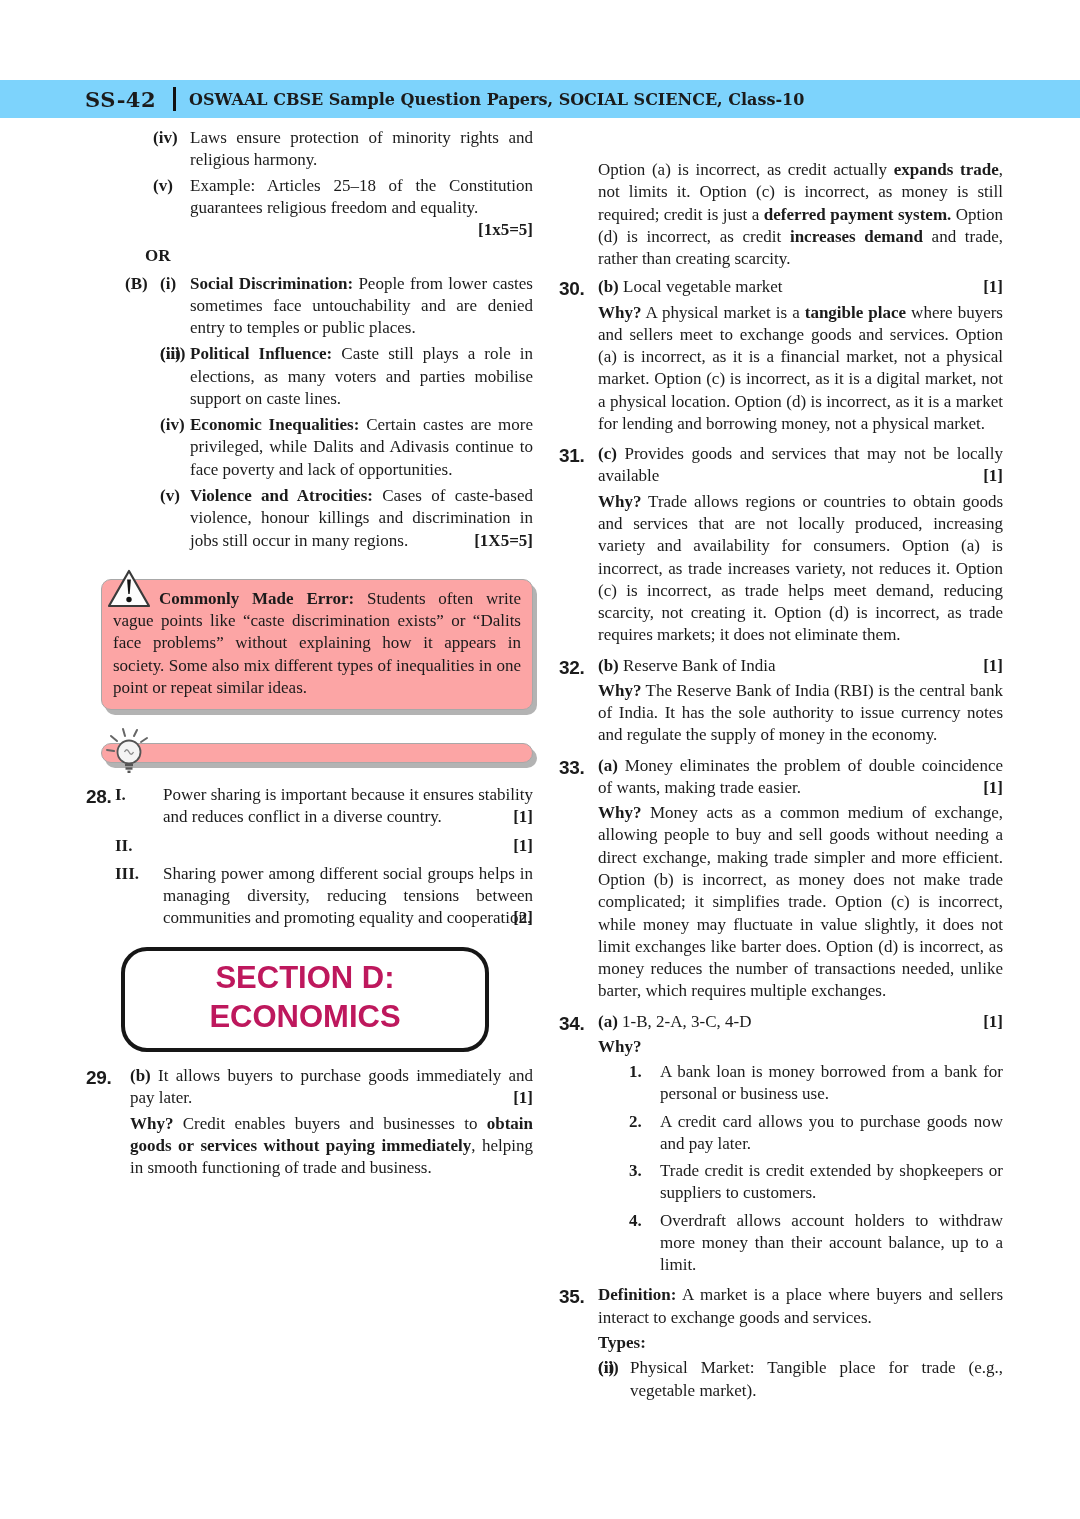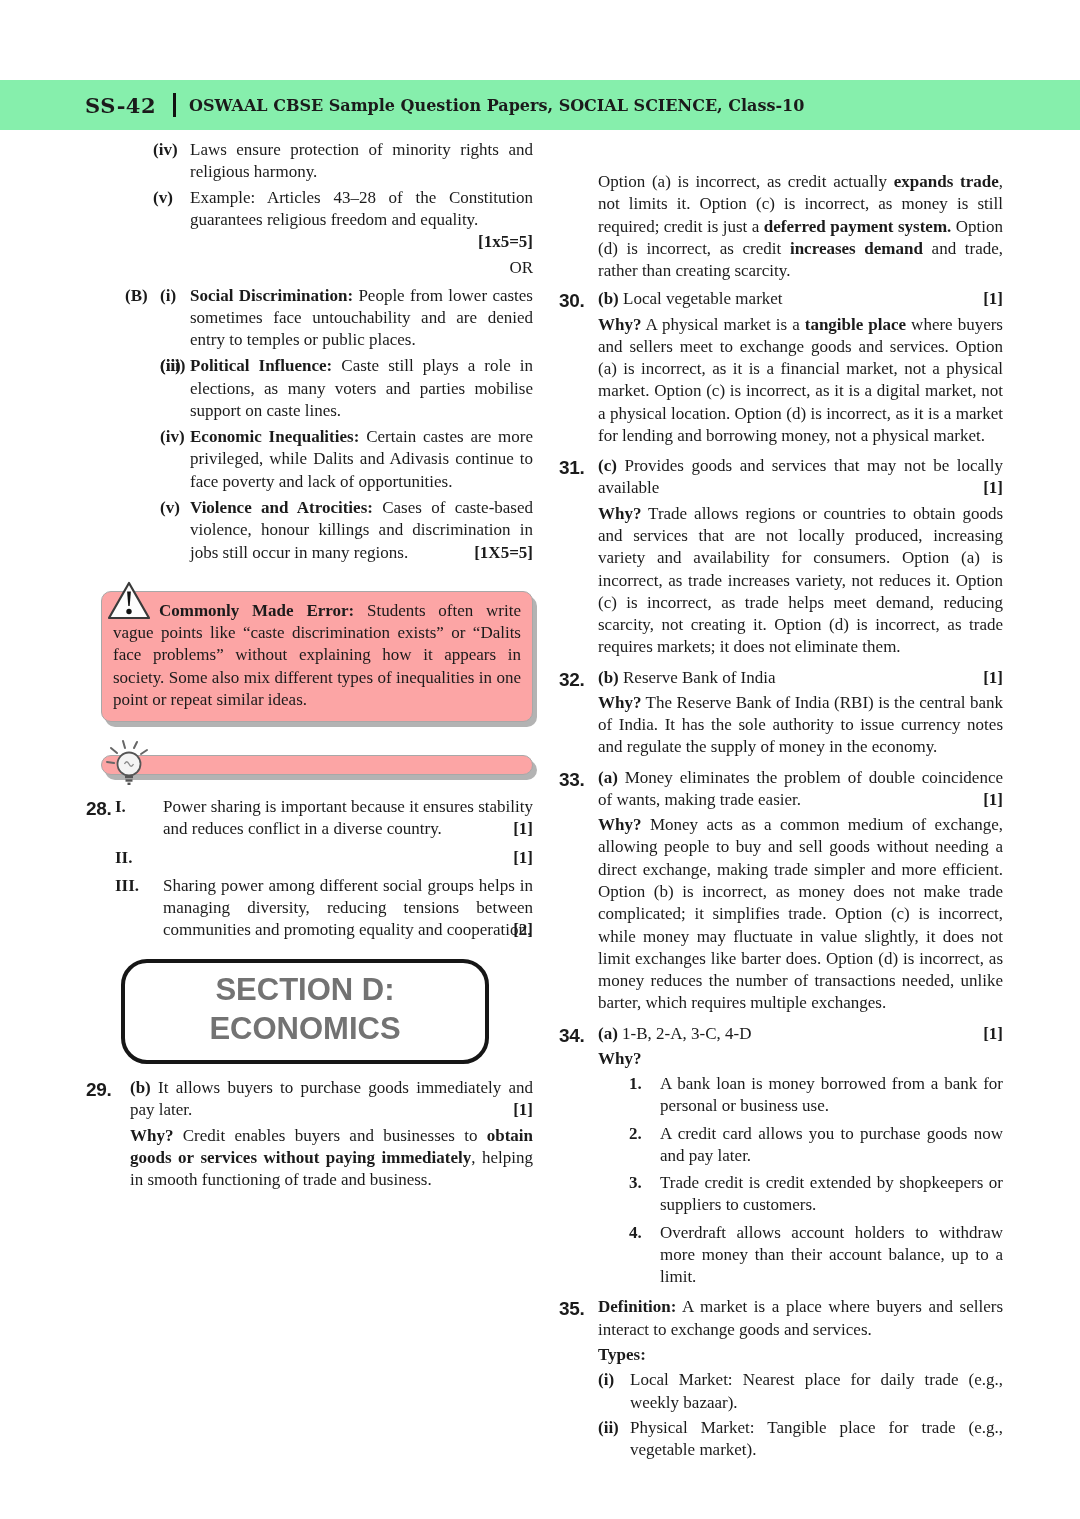--- a/index.html
+++ b/index.html
@@ -1,39 +1,39 @@
 <!DOCTYPE html>
 <html><head>
 <meta charset="utf-8">
 <style>
   * { margin:0; padding:0; box-sizing:border-box; }
   html,body { background:#fff; }
   body { width:1080px; height:1519px; font-family:"Liberation Serif","DejaVu Serif",serif; color:#1b1b1b; }
   .page { position:relative; width:1080px; height:1519px; overflow:hidden; background:#fff; }
 
   
-  .header-bar { margin-top:80px; height:50px; background:#86efac; display:flex; align-items:center; padding-left:85px; }
+  .header-bar { margin-top:80px; height:38px; background:#7dd3fc; display:flex; align-items:center; padding-left:85px; }
   .page-label { font-family:"DejaVu Serif",serif; font-weight:bold; font-size:21px; letter-spacing:.5px; }
   .header-divider { width:3px; height:24px; background:#111; margin:0 13px 0 17px; }
   .header-title { font-family:"DejaVu Serif",serif; font-weight:bold; font-size:16px; }
 
   
   .content { display:flex; gap:25px; padding:9px 0 0 85px; }
   .col { font-size:17px; line-height:1.31; }
   .col-left { width:448px; flex:none; }
   .col-right { width:445px; flex:none;margin-top:32px; }
   .j { text-align:justify; }
   b { font-weight:bold; }
 
   
   .pt { position:relative; padding-left:105px; margin-bottom:3px; }
   .pt .mk { position:absolute; left:68px; font-weight:bold; }
   .mark-line { text-align:right; font-weight:bold; }
   .mark-abs { position:absolute; right:0; bottom:0; font-weight:bold; }
-  .or-label { text-align:right; font-weight:normal; padding-left:60px; margin:4px 0 5px; }
+  .or-label { text-align:left; font-weight:bold; padding-left:60px; margin:4px 0 5px; }
   .pb-intro { position:relative; padding-left:73px; margin-bottom:2px; }
   .pb-intro .mk { position:absolute; left:40px; font-weight:bold; }
   .pb-pt { position:relative; padding-left:105px; margin-bottom:4px; }
   .pb-pt .mk { position:absolute; left:75px; font-weight:bold; }
 
   
   .note-box { position:relative; background:#fca5a5; border:1px solid #a8a8a8; border-radius:10px;
               box-shadow:4px 5px 0 #b3b3b3; padding:8px 11px 10px; margin-top:27px;margin-left:16px; }
   .note-box .icon { position:absolute; }
   .err-icon { top:-11px; left:5px; }
@@ -44,21 +44,21 @@
   .q-block { position:relative; margin-top:21px; }
   .q-num { position:absolute; left:1px; top:1px; font-family:"Liberation Sans",sans-serif; font-weight:bold; font-size:19px; letter-spacing:-.3px; }
   .q28-part { position:relative; padding-left:78px; margin-bottom:6px; }
   .q28-part .rmk { position:absolute; left:30px; font-weight:bold; }
   .qbody { margin-left:45px; }
   .qbody p { margin-bottom:3px; }
   .ans { position:relative; }
 
   .section-box { width:368px; margin:17px 0 13px 36px; border:4px solid #161616; border-radius:26px;
                  padding:7px 0 11px; text-align:center; font-family:"Liberation Sans",sans-serif;
-                 font-weight:bold; font-size:31px; line-height:1.28; color:#737373; }
+                 font-weight:bold; font-size:31px; line-height:1.28; color:#be185d; }
 
   
   .rc-cont { margin-left:40px; margin-bottom:6px; }
   .rq { position:relative; margin-bottom:8px; }
   .rq .body { margin-left:40px; }
   .rq .body p { margin-bottom:3px; }
   .why-label { font-weight:bold; margin-bottom:2px; }
   .nli { position:relative; padding-left:62px; margin-bottom:5px; }
   .nli .mk { position:absolute; left:31px; font-weight:bold; }
   .t-item { position:relative; padding-left:32px; margin-bottom:3px; }
@@ -79,21 +79,21 @@
 
     <div class="col col-left">
 
       <div class="pt j">
         <span class="mk">(iv)</span>
         <span>Laws ensure protection of minority rights and religious harmony.</span>
       </div>
 
       <div class="pt j">
         <span class="mk">(v)</span>
-        <span>Example: Articles 43–28 of the Constitution guarantees religious freedom and equality.</span>
+        <span>Example: Articles 25–18 of the Constitution guarantees religious freedom and equality.</span>
         <div class="mark-line">[1x5=5]</div>
       </div>
 
       <div class="or-label">OR</div>
 
       <div class="pb-intro j">
         <span class="mk">(B)</span>
       </div>
 
       <div class="pb-pt j">
@@ -240,21 +240,20 @@
         </div>
       </div>
 
       <div class="rq">
         <span class="q-num">35.</span>
         <div class="body">
           <p class="j"><span><b>Definition:</b> A market is a place where buyers and sellers interact to exchange goods and services.</span></p>
           <p class="why-label">Types:</p>
           <div class="t-item j">
             <span class="mk">(i)</span>
-            <span>Local Market: Nearest place for daily trade (e.g., weekly bazaar).</span>
           </div>
           <div class="t-item j">
             <span class="mk">(ii)</span>
             <span>Physical Market: Tangible place for trade (e.g., vegetable market).</span>
           </div>
         </div>
       </div>
 
     </div>
   </div>

